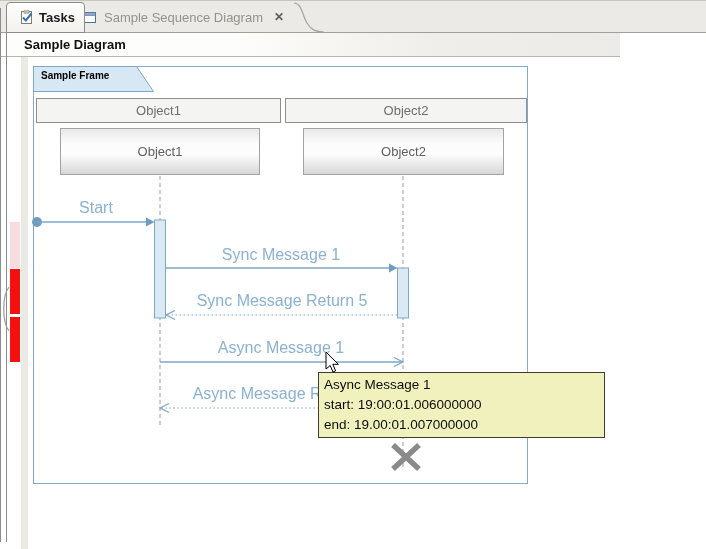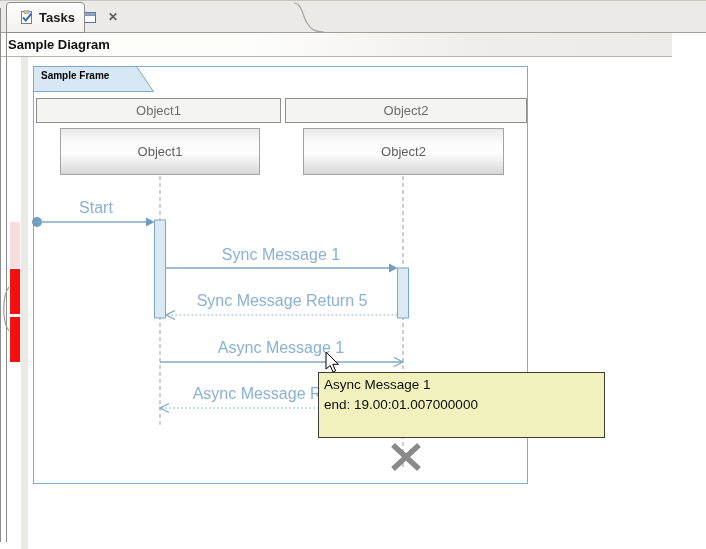--- a/index.html
+++ b/index.html
@@ -9,24 +9,24 @@
   
   .tabbar{left:0;top:0;width:706px;height:33px;background:#eceae6;
           border-top:1px solid #c8c7be;border-bottom:1px solid #a19f96;box-sizing:border-box;z-index:1;}
   .tab-active{left:6px;top:2px;height:31px;box-sizing:border-box;display:flex;align-items:center;gap:5px;
           padding:0 9px 0 12px;background:linear-gradient(#fefefd,#f2f1ee);border:1px solid #8c8c8c;
           border-radius:4px 4px 0 0;font-size:13px;font-weight:bold;color:#1b1b1b;z-index:3;}
   .tab-inactive{left:82px;top:2px;height:30px;display:flex;align-items:center;gap:7px;
           font-size:13px;color:#93938b;z-index:2;}
   .closex{font-size:12px;font-weight:bold;color:#5d5d5d;padding-left:4px;cursor:default;}
   
-  .viewheader{left:0;top:33px;width:672px;height:24px;box-sizing:border-box;
+  .viewheader{left:0;top:33px;width:620px;height:24px;box-sizing:border-box;
           background:linear-gradient(90deg,#fdfdfb 0%,#fdfdfb 38%,#efeeea 70%,#ecebe7 100%);
           border-bottom:1px solid #b5b4ab;font-size:13px;font-weight:bold;color:#111;
-          line-height:23px;padding-left:8px;z-index:1;}
+          line-height:23px;padding-left:24px;z-index:1;}
   
   .vline{top:8px;width:1px;height:534px;background:#8c8c8c;z-index:2;}
   .graycol{left:21px;top:57px;width:7px;height:492px;background:#eae9e4;z-index:1;}
   .marker{left:10px;width:10px;z-index:2;}
   
   .frame{left:33px;top:66px;width:495px;height:418px;border:1px solid #82aac9;box-sizing:border-box;z-index:2;}
   .frametitle{left:41px;top:70px;font-size:10px;font-weight:bold;color:#000;z-index:5;}
   .colhead{top:98px;height:25px;box-sizing:border-box;background:#f4f4f2;border:1px solid #8f8f8f;
            font-size:13px;color:#6e6e6e;text-align:center;line-height:23px;z-index:3;}
   .lifebox{top:128px;height:47px;box-sizing:border-box;border:1px solid #a3a3a3;
@@ -51,20 +51,21 @@
     <path d="M4,7.5 L6.8,10.5 L12.5,3.5" fill="none" stroke="#3c6eb4" stroke-width="2"></path>
   </svg>
   <span>Tasks</span>
 </div>
 
 <div class="abs tab-inactive">
   <svg width="15" height="13" viewBox="0 0 15 13">
     <rect x="1" y="1.5" width="12.5" height="10" fill="#ffffff" stroke="#51719a"></rect>
     <rect x="1" y="1.5" width="12.5" height="3" fill="#8fa6c4" stroke="#51719a" stroke-width="0.6"></rect>
   </svg>
+  <span>Sample Sequence Diagram</span>
   <span class="closex">✕</span>
 </div>
 
 <div class="abs viewheader">Sample Diagram</div>
 
 <div class="abs vline" style="left:0px"></div>
 <div class="abs vline" style="left:6px"></div>
 <div class="abs graycol"></div>
 <div class="abs marker" style="top:222px;height:46px;background:#f8dcdf"></div>
 <div class="abs marker" style="top:269px;height:45px;background:#f50f0f"></div>
@@ -113,18 +114,19 @@
 </svg>
 
 <div class="abs msglabel" style="left:96px;top:199px">Start</div>
 <div class="abs msglabel" style="left:281px;top:246px">Sync Message 1</div>
 <div class="abs msglabel" style="left:282px;top:292px">Sync Message Return 5</div>
 <div class="abs msglabel" style="left:281px;top:339px">Async Message 1</div>
 <div class="abs msglabel" style="left:282px;top:385px">Async Message Return 1</div>
 
 <div class="abs tooltip">
   <div>Async Message 1</div>
+  <div>start: 19:00:01.006000000</div>
   <div>end: 19.00:01.007000000</div>
 </div>
 
 <svg class="abs toplayer" width="706" height="549" viewBox="0 0 706 549">
   <polygon points="326,352 326,369 330.2,365.5 333,372 335.6,370.8 332.8,364.3 338.4,364.3" fill="#ffffff" stroke="#000000" stroke-width="1"></polygon>
 </svg>
 
 </body></html>

